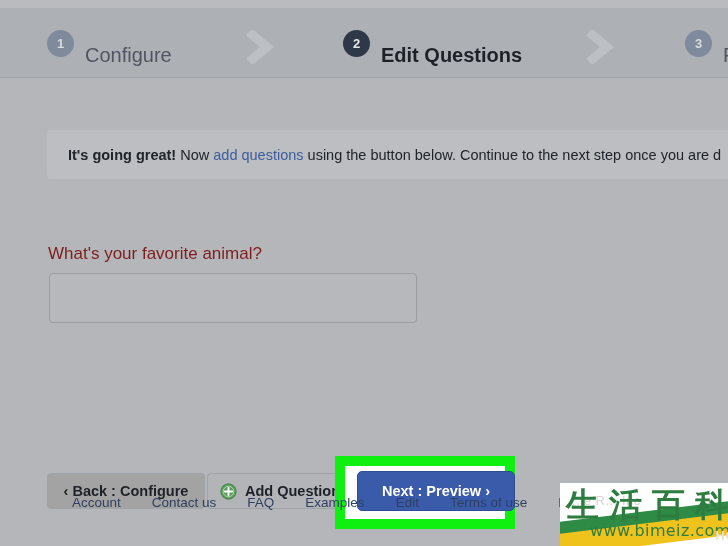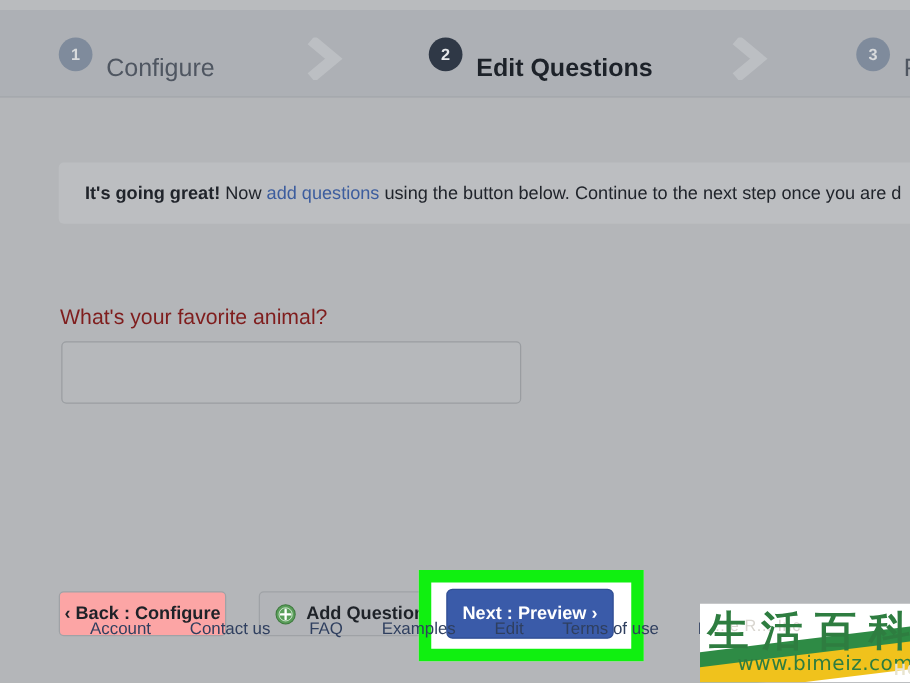--- a/index.html
+++ b/index.html
@@ -159,23 +159,23 @@
     align-items: center;
     justify-content: center;
     font-family: "Liberation Sans", sans-serif;
     cursor: pointer;
     user-select: none;
   }
 
   .btn-back {
     left: 47px;
     top: 394px;
-    width: 134px;
+    width: 158px;
     height: 36px;
-    background: #fca5a5;
+    background: #a3a3a3;
     border: 1px solid #9fa2a6;
     border-radius: 4px;
     font-size: 14.5px;
     font-weight: bold;
     color: #1e2228;
   }
 
   .btn-add {
     left: 207px;
     top: 394px;
@@ -206,21 +206,21 @@
     width: 180px;
     height: 73px;
     box-sizing: border-box;
     border: 10px solid #10f010;
     background: #ffffff;
   }
 
   .btn-next {
     left: 357px;
     top: 392px;
-    width: 134px;
+    width: 158px;
     height: 40px;
     background: #3a5ba9;
     border: 1px solid #2f4d93;
     border-radius: 5px;
     font-size: 14.5px;
     font-weight: bold;
     color: #ffffff;
   }
 
   

